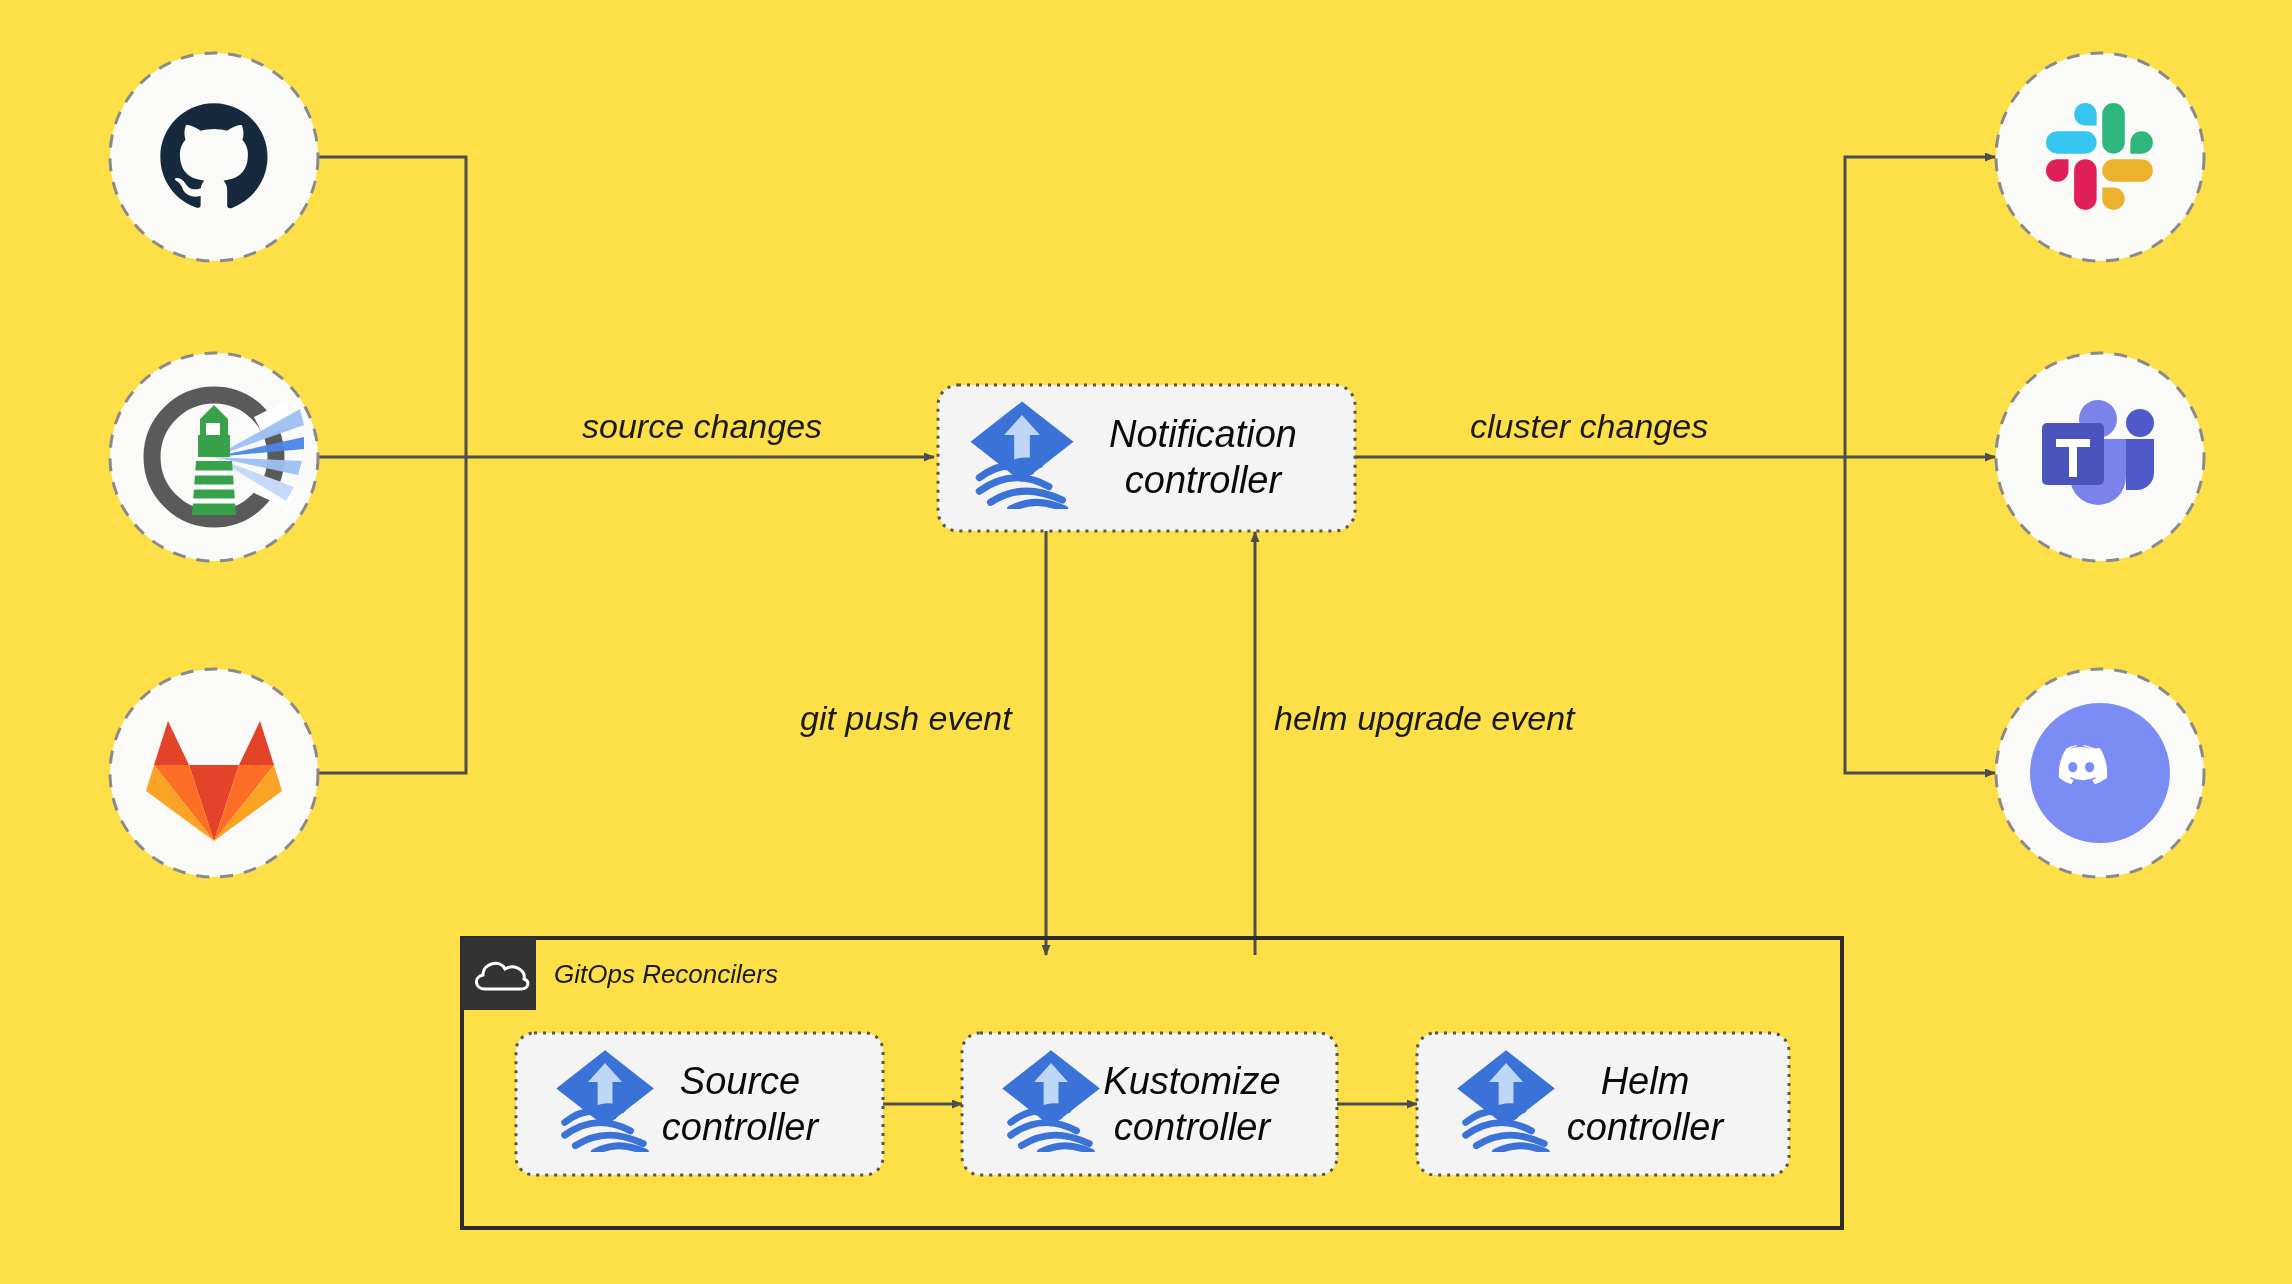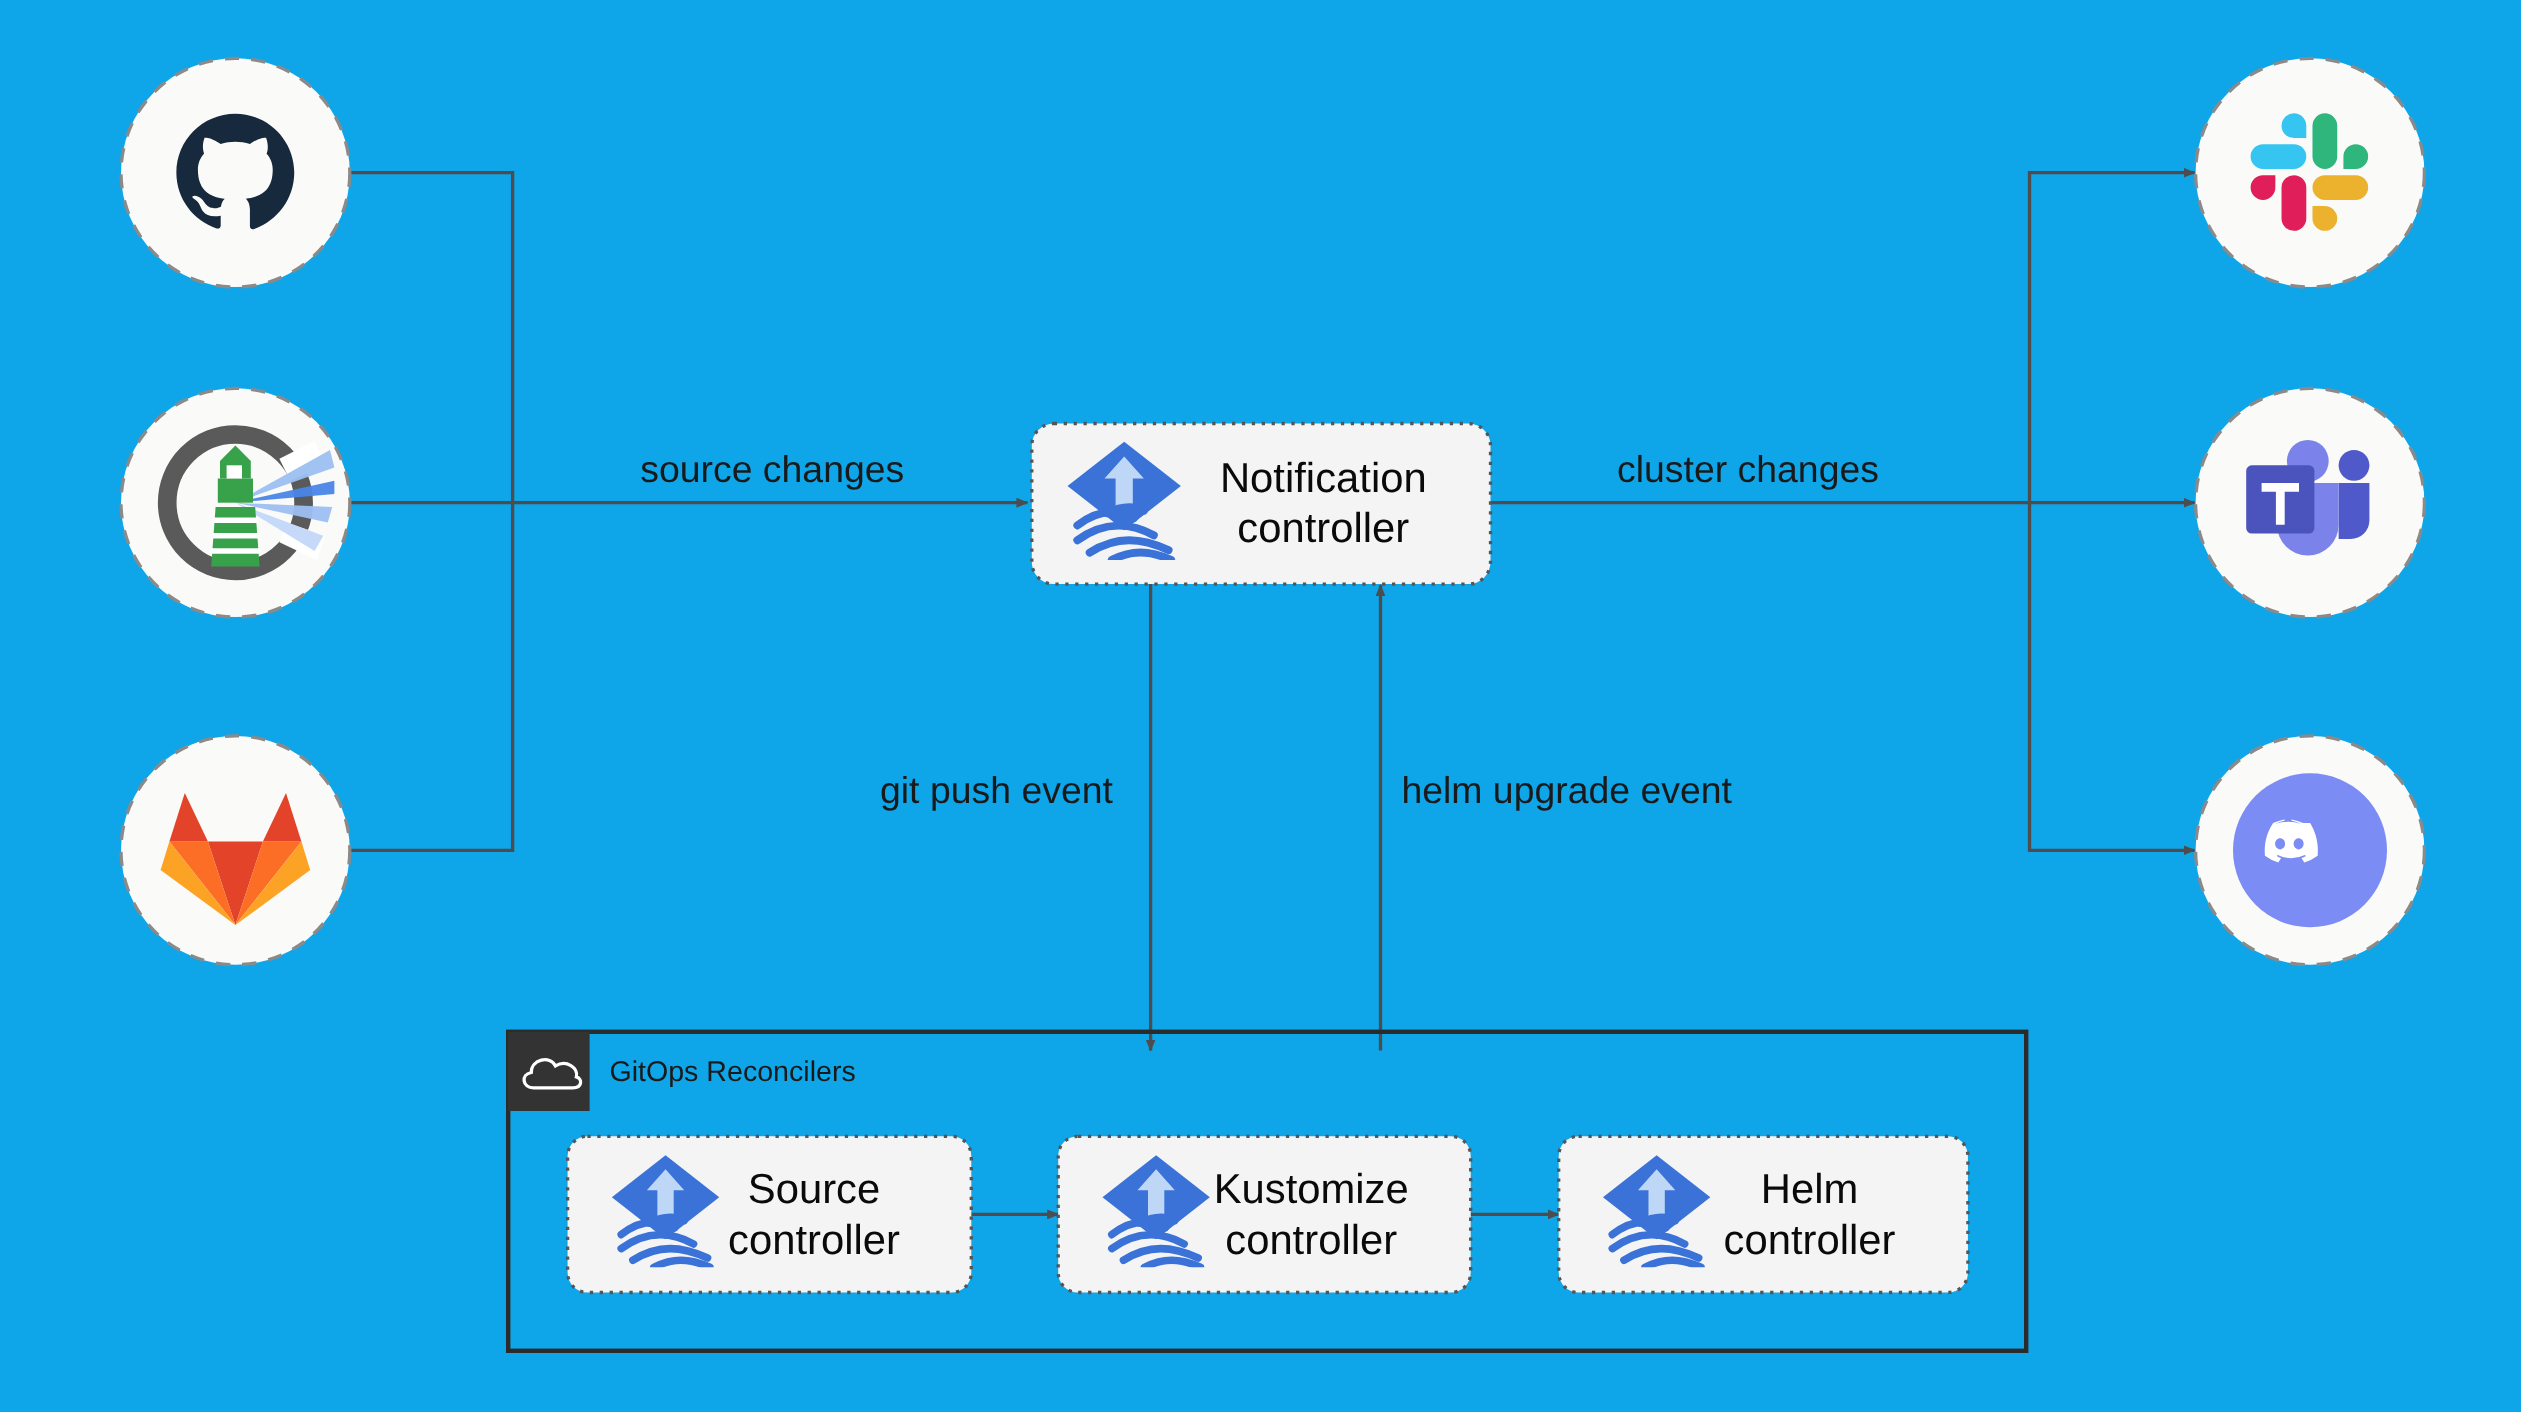--- a/index.html
+++ b/index.html
@@ -1,18 +1,18 @@
 <!DOCTYPE html>
 <html><head>
 <meta charset="utf-8">
 <style>
   html,body{margin:0;padding:0;background:#ffffff;}
   body{width:2292px;height:1284px;overflow:hidden;
        font-family:"Liberation Sans","DejaVu Sans",sans-serif;}
-  #stage{position:relative;width:2292px;height:1284px;background:#0ea5e9;}
+  #stage{position:relative;width:2292px;height:1284px;background:#fde047;font-style:italic;}
   svg.layer{position:absolute;left:0;top:0;width:2292px;height:1284px;}
   .edge{fill:none;stroke:#4d4d4d;stroke-width:3;}
   .edge-label{font-size:34px;fill:#1a1a1a;font-family:"Liberation Sans","DejaVu Sans",sans-serif;}
   .node-label{font-size:38px;fill:#0a0a0a;font-family:"Liberation Sans","DejaVu Sans",sans-serif;text-anchor:middle;}
   .group-title{font-size:26px;fill:#1a1a1a;font-family:"Liberation Sans","DejaVu Sans",sans-serif;}
   .dashcircle{fill:#fafaf8;stroke:#8a8a8a;stroke-width:3;stroke-dasharray:13 11;}
   .ctrlbox{fill:#f4f4f4;stroke:#555555;stroke-width:3;stroke-dasharray:3 6;}
   .groupbox{fill:none;stroke:#2b2b2b;stroke-width:4;}
   .grouphdr{fill:#333333;}
 </style>

